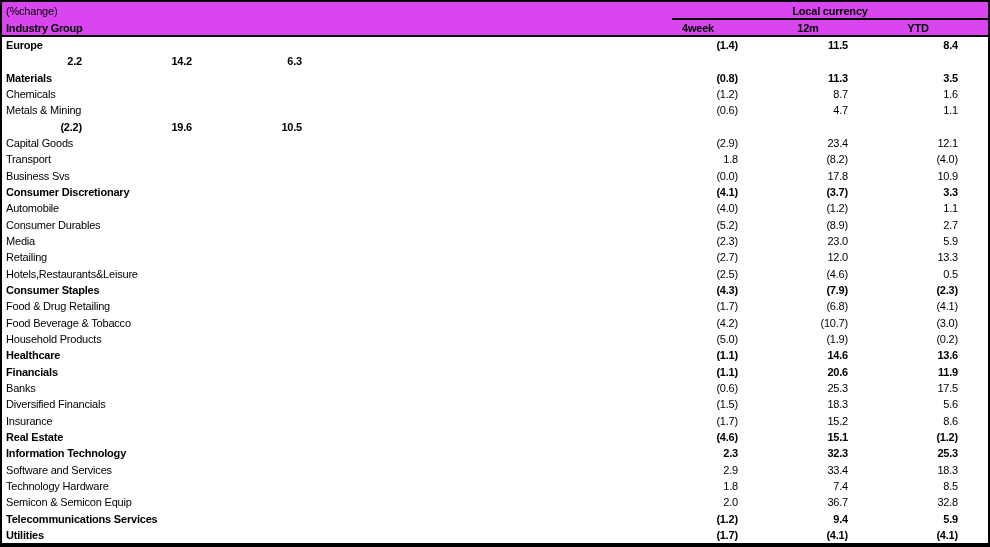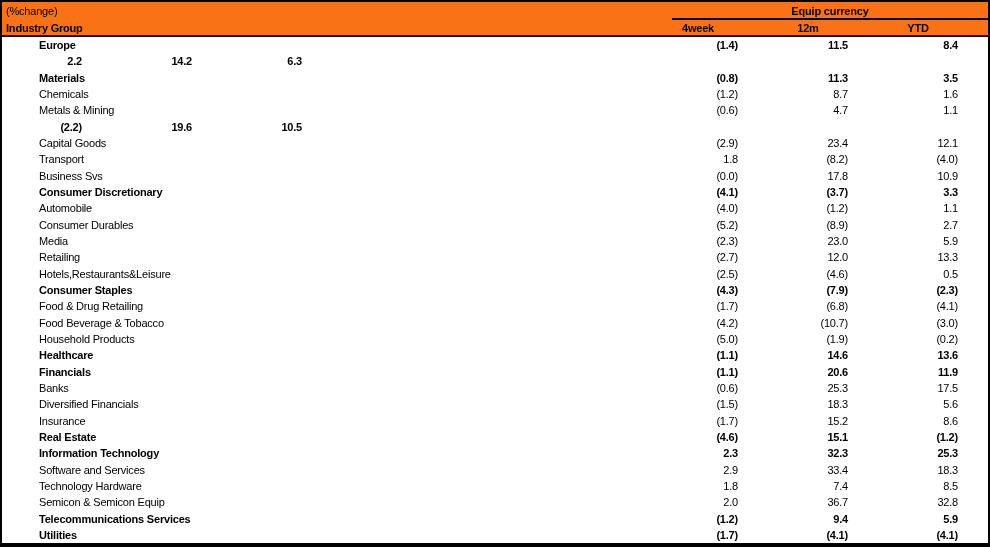--- a/index.html
+++ b/index.html
@@ -17,21 +17,21 @@
     font-family:"Liberation Sans", sans-serif;
     font-size:11px;
     color:#000;
     background:#fff;
     letter-spacing:-0.2px;
     overflow:hidden;
   }
 
   
   .thead {
-    background:#f97316;
+    background:#d946ef;
     border-bottom:2.5px solid #000;
     flex:0 0 auto;
   }
   .hrow1 { display:flex; height:18px; }
   .pct-change { flex:1 1 auto; padding:3px 0 0 4px; font-weight:normal; }
   .currency-group {
     width:316px;
     flex:0 0 316px;
     text-align:center;
     font-weight:bold;
@@ -43,39 +43,39 @@
   .col-hdr {
     width:110px; flex:0 0 110px;
     text-align:center;
     padding-right:30px;
     font-weight:bold;
   }
 
   
   .tbody { flex:1 1 auto; display:flex; flex-direction:column; }
   .trow { flex:1 1 0; display:flex; align-items:center; min-height:0; }
-  .row-label { flex:1 1 auto; padding-left:4px; white-space:nowrap; overflow:hidden;margin-left:33px; }
+  .row-label { flex:1 1 auto; padding-left:4px; white-space:nowrap; overflow:hidden; }
   .trow.sub .row-label { }
   .trow.main .row-label, .trow.main .num { font-weight:bold; }
   .num {
     width:110px; flex:0 0 110px;
     text-align:right;
     padding-right:30px;
     white-space:nowrap;
   }
 </style>
 </head>
 <body>
 
 <div class="table-wrap">
 
   <div class="thead">
     <div class="hrow1">
       <div class="pct-change">(%change)</div>
-      <div class="currency-group">Equip currency</div>
+      <div class="currency-group">Local currency</div>
     </div>
     <div class="hrow2">
       <div class="industry-group-hdr">Industry Group</div>
       <div class="col-hdr">4week</div>
       <div class="col-hdr">12m</div>
       <div class="col-hdr">YTD</div>
     </div>
   </div>
 
   <div class="tbody">

